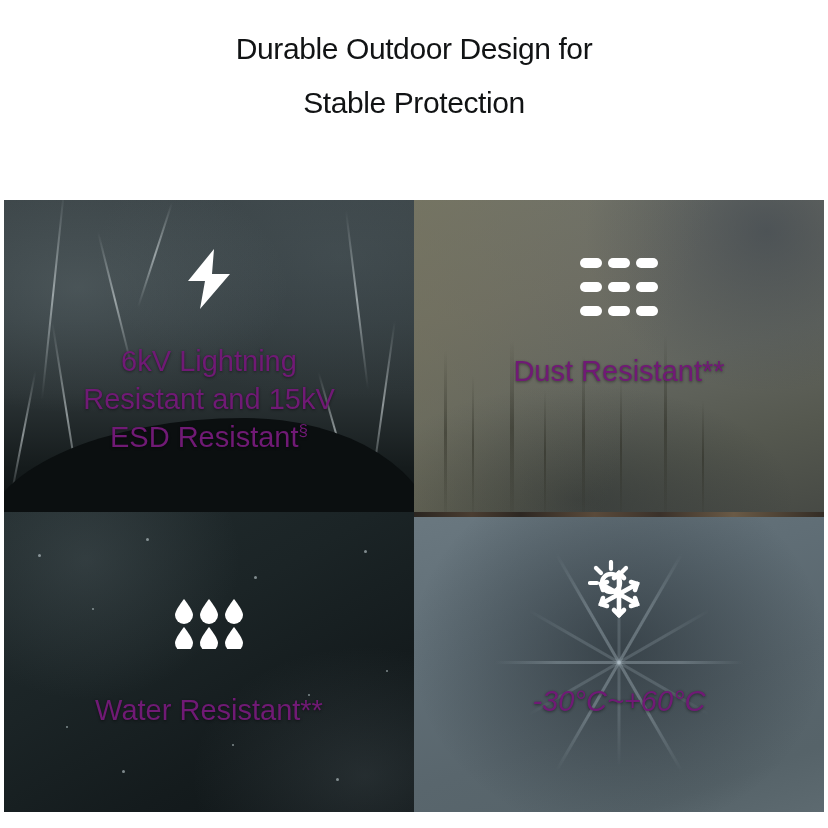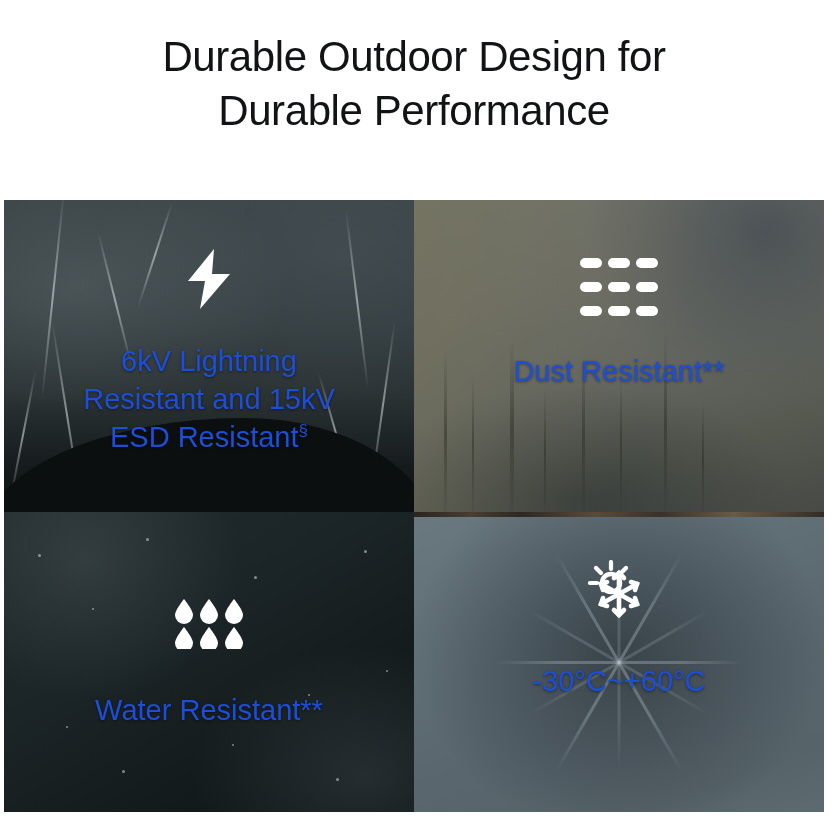--- a/index.html
+++ b/index.html
@@ -23,21 +23,21 @@
   }
 
   
   .heading {
     position: absolute;
     left: 0;
     top: 0;
     width: 828px;
     text-align: center;
     color: #111314;
-    font-size: 42px;
+    font-size: 30px;
     line-height: 54px;
     font-weight: 400;
     letter-spacing: -0.4px;
     padding-top: 2px;
   }
   .heading-line { display: block; white-space: nowrap; }
 
   
   .grid {
     position: absolute;
@@ -76,21 +76,21 @@
 
   .panel-icon {
     display: block;
   }
 
   .panel-label {
     text-align: center;
     font-size: 29px;
     line-height: 38px;
     font-weight: 400;
-    color: #1d4ed8;
+    color: #701a75;
     text-shadow: 0 1px 3px rgba(0,0,0,0.45);
     padding: 0 14px;
   }
   .panel-label .sup {
     font-size: 17px;
     vertical-align: super;
     line-height: 0;
   }
 
   
@@ -162,30 +162,30 @@
     background: linear-gradient(90deg, rgba(190,206,214,0.0), rgba(190,206,214,0.30) 25%, rgba(190,206,214,0.34) 50%, rgba(190,206,214,0.30) 75%, rgba(190,206,214,0.0));
     filter: blur(0.6px);
   }
   .p4 .topstrip {
     position: absolute;
     left: 0; right: 0; top: 0;
     height: 5px;
     background: linear-gradient(90deg, #2a2520 0%, #4a3d31 14%, #2d2722 26%, #5a4a3a 44%, #3a312a 60%, #6a5a46 78%, #332c25 100%);
   }
   .p4 .panel-inner { padding-top: 48px; }
-  .p4 .panel-label { margin-top: 36px; }
+  .p4 .panel-label { margin-top: 56px; font-style: italic; }
 </style>
 </head>
 <body>
 
 <div class="page">
 
   <h1 class="heading">
     <span class="heading-line">Durable Outdoor Design for</span>
-    <span class="heading-line">Durable Performance</span>
+    <span class="heading-line">Stable Protection</span>
   </h1>
 
   <div class="grid">
 
     <div class="panel p1">
       <div class="panel-bg">
         <div class="streak" style="left:48px;  top:-10px; width:2px;  height:210px; transform:rotate(6deg);"></div>
         <div class="streak" style="left:62px;  top:120px; width:2px;  height:190px; transform:rotate(-9deg);"></div>
         <div class="streak" style="left:110px; top:30px;  width:1.5px;height:140px; transform:rotate(-14deg);"></div>
         <div class="streak" style="left:150px; top:0px;   width:1.5px;height:110px; transform:rotate(18deg);"></div>

